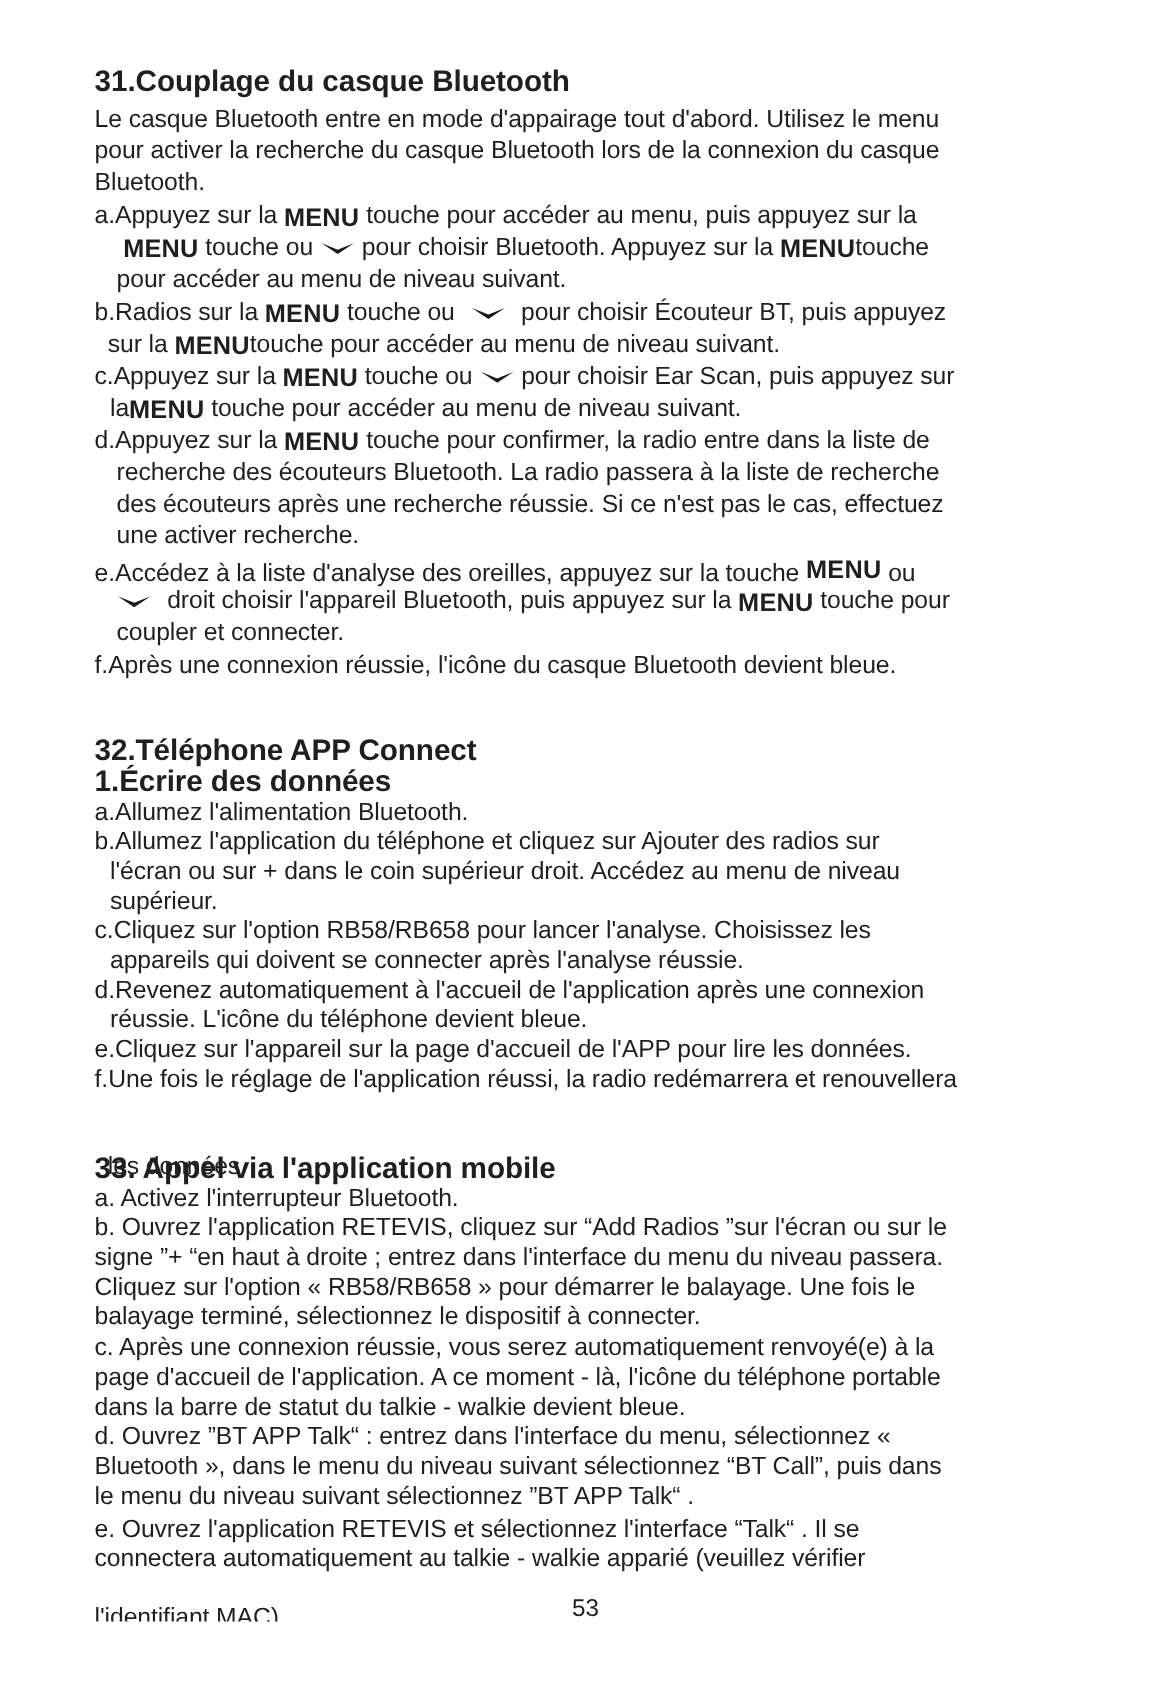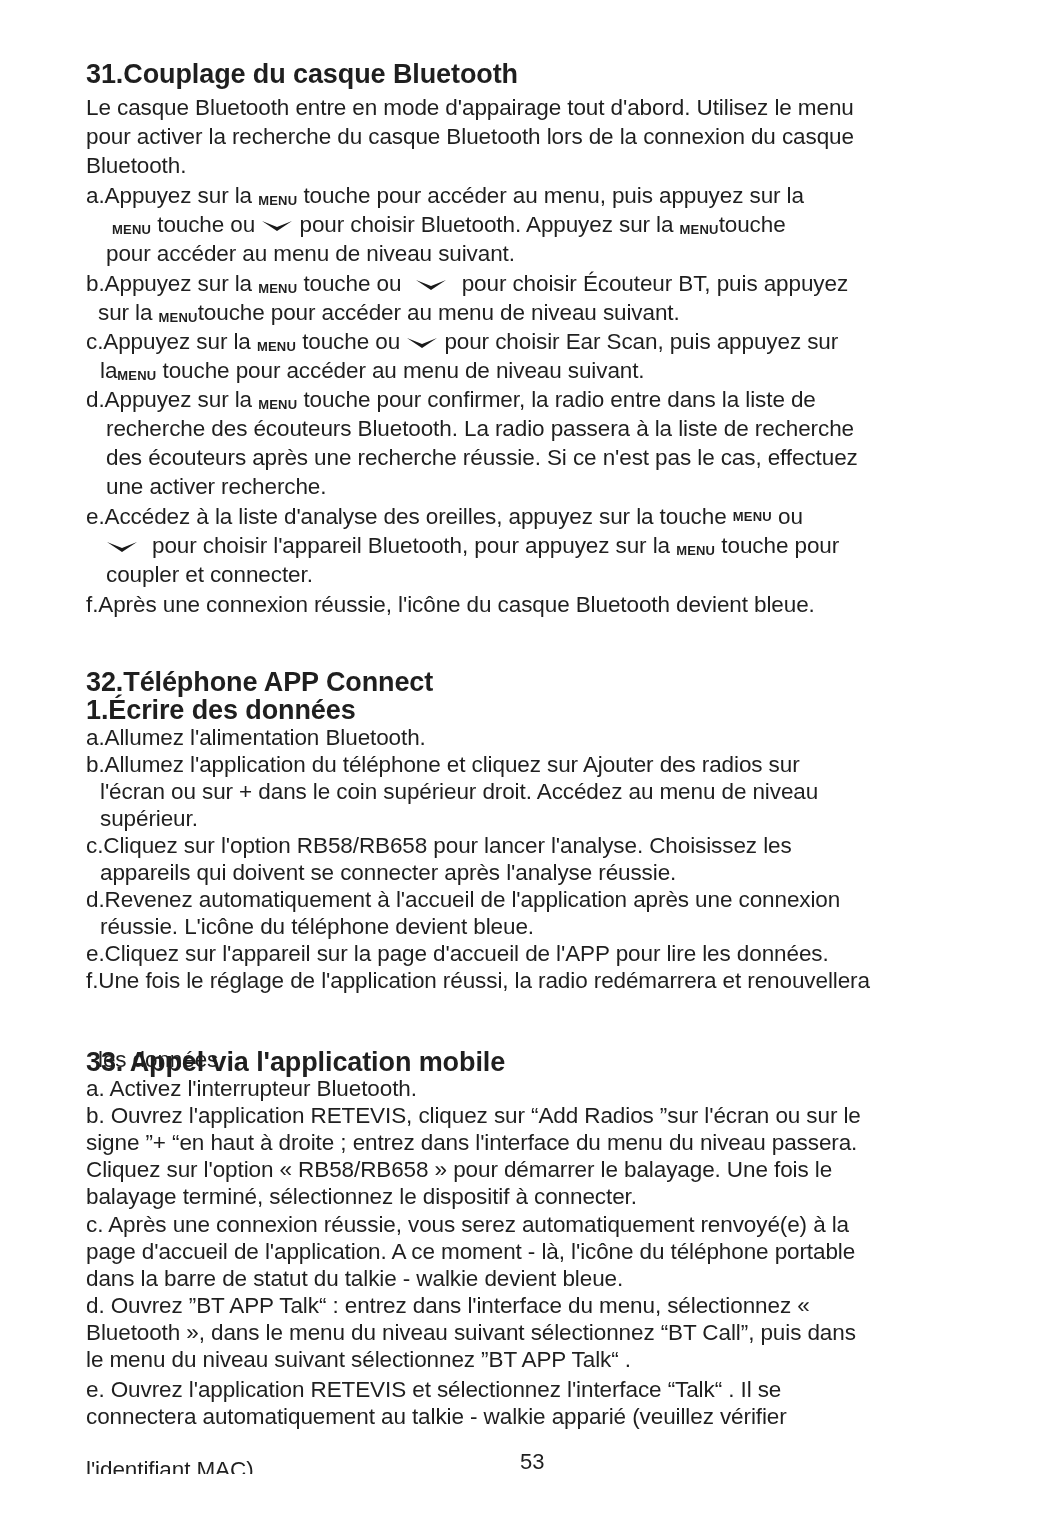--- a/index.html
+++ b/index.html
@@ -1,21 +1,21 @@
 <!DOCTYPE html>
 <html><head>
 <meta charset="utf-8">
 <style>
   html, body { margin: 0; padding: 0; background: #ffffff; }
   body { width: 1062px; height: 1535px; position: relative; overflow: hidden;
     font-family: "Liberation Sans", sans-serif; color: #1f1f1f; }
   .page { position: absolute; left: 86px; top: 60px; width: 900px; }
   .line { position: absolute; left: 0; white-space: nowrap; font-size: 22.5px; line-height: 28px; letter-spacing: -0.1px; }
   .h { font-weight: bold; font-size: 27px; }
-  .menu { font-family: "Liberation Sans", sans-serif; font-weight: bold; font-size: 13px; letter-spacing: 0.2px; display: inline-block; vertical-align: -2px; }
+  .menu { font-family: "Liberation Sans", sans-serif; font-weight: bold; font-size: 23px; letter-spacing: 0.2px; display: inline-block; vertical-align: -2px; }
   .chev { display: inline-block; width: 32px; height: 14px; vertical-align: -1px; }
   .pagenum { position: absolute; left: 520px; top: 1448px; font-size: 22px; line-height: 28px; }
 </style>
 </head>
 <body>
 
 <div class="page">
 
   <div class="line h" style="top:0px">31.Couplage du casque Bluetooth</div>
   <div class="line" style="top:34px">Le casque Bluetooth entre en mode d'appairage tout d'abord. Utilisez le menu</div>
@@ -32,21 +32,21 @@
     <span>touche ou</span>
     <svg class="chev" viewBox="0 0 32 14">
         <path d="M1 2 L16 12 L31 2 L16 8 Z" fill="#1a1a1a"></path>
       </svg>
     <span>pour choisir Bluetooth. Appuyez sur la</span>
     <span class="menu">MENU</span><span>touche</span>
   </div>
   <div class="line" style="top:180px; left:20px">pour accéder au menu de niveau suivant.</div>
 
   <div class="line" style="top:210px">
-    <span>b.Appuyez sur la</span>
+    <span>b.Radios sur la</span>
     <span class="menu">MENU</span>
     <span>touche ou</span>
     <svg class="chev" style="margin:0 8px" viewBox="0 0 32 14">
         <path d="M1 2 L16 12 L31 2 L16 8 Z" fill="#1a1a1a"></path>
       </svg>
     <span>pour choisir Écouteur BT, puis appuyez</span>
   </div>
   <div class="line" style="top:239px; left:12px">
     <span>sur la</span>
     <span class="menu">MENU</span><span>touche pour accéder au menu de niveau suivant.</span>
@@ -76,21 +76,21 @@
   <div class="line" style="top:413px; left:20px">une activer recherche.</div>
 
   <div class="line" style="top:443px">
     <span>e.Accédez à la liste d'analyse des oreilles, appuyez sur la touche</span>
     <span class="menu" style="vertical-align:3px">MENU</span>
     <span>ou</span>
   </div>
   <div class="line" style="top:472px; left:20px">
     <svg class="chev" style="margin-right:14px" viewBox="0 0 32 14">
         <path d="M1 2 L16 12 L31 2 L16 8 Z" fill="#1a1a1a"></path>
-      </svg><span>pour choisir l'appareil Bluetooth, pour appuyez sur la</span>
+      </svg><span>droit choisir l'appareil Bluetooth, puis appuyez sur la</span>
     <span class="menu">MENU</span>
     <span>touche pour</span>
   </div>
   <div class="line" style="top:501px; left:20px">coupler et connecter.</div>
 
   <div class="line" style="top:531px">f.Après une connexion réussie, l'icône du casque Bluetooth devient bleue.</div>
 
   <div class="line h" style="top:608px">32.Téléphone APP Connect</div>
   <div class="line h" style="top:636px">1.Écrire des données</div>
   <div class="line" style="top:664px">a.Allumez l'alimentation Bluetooth.</div>

